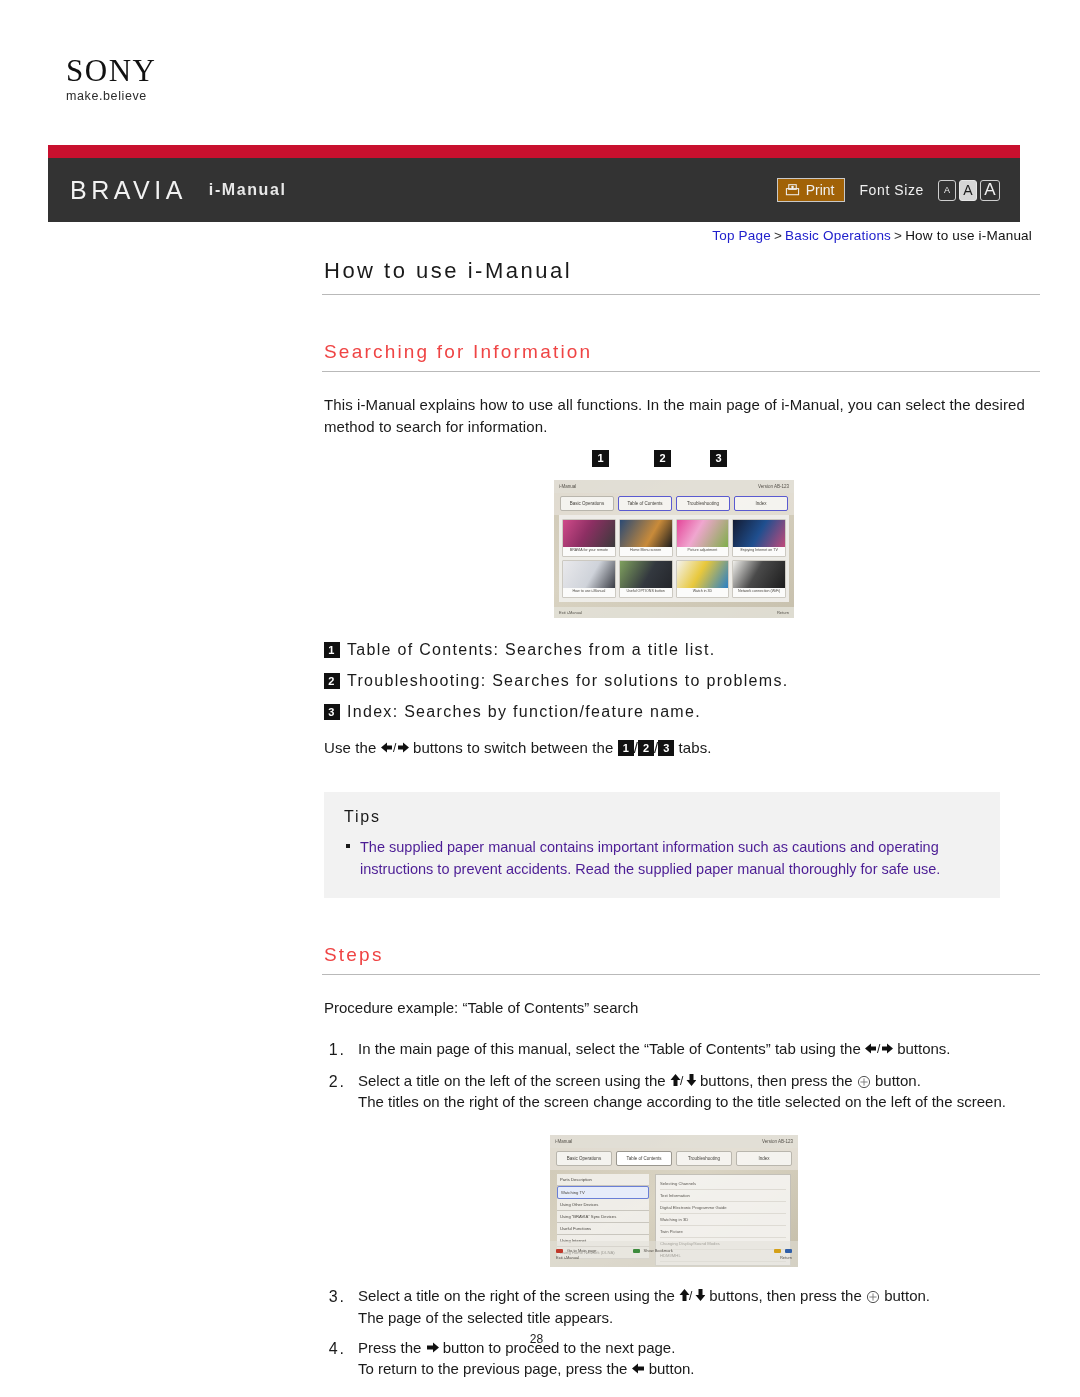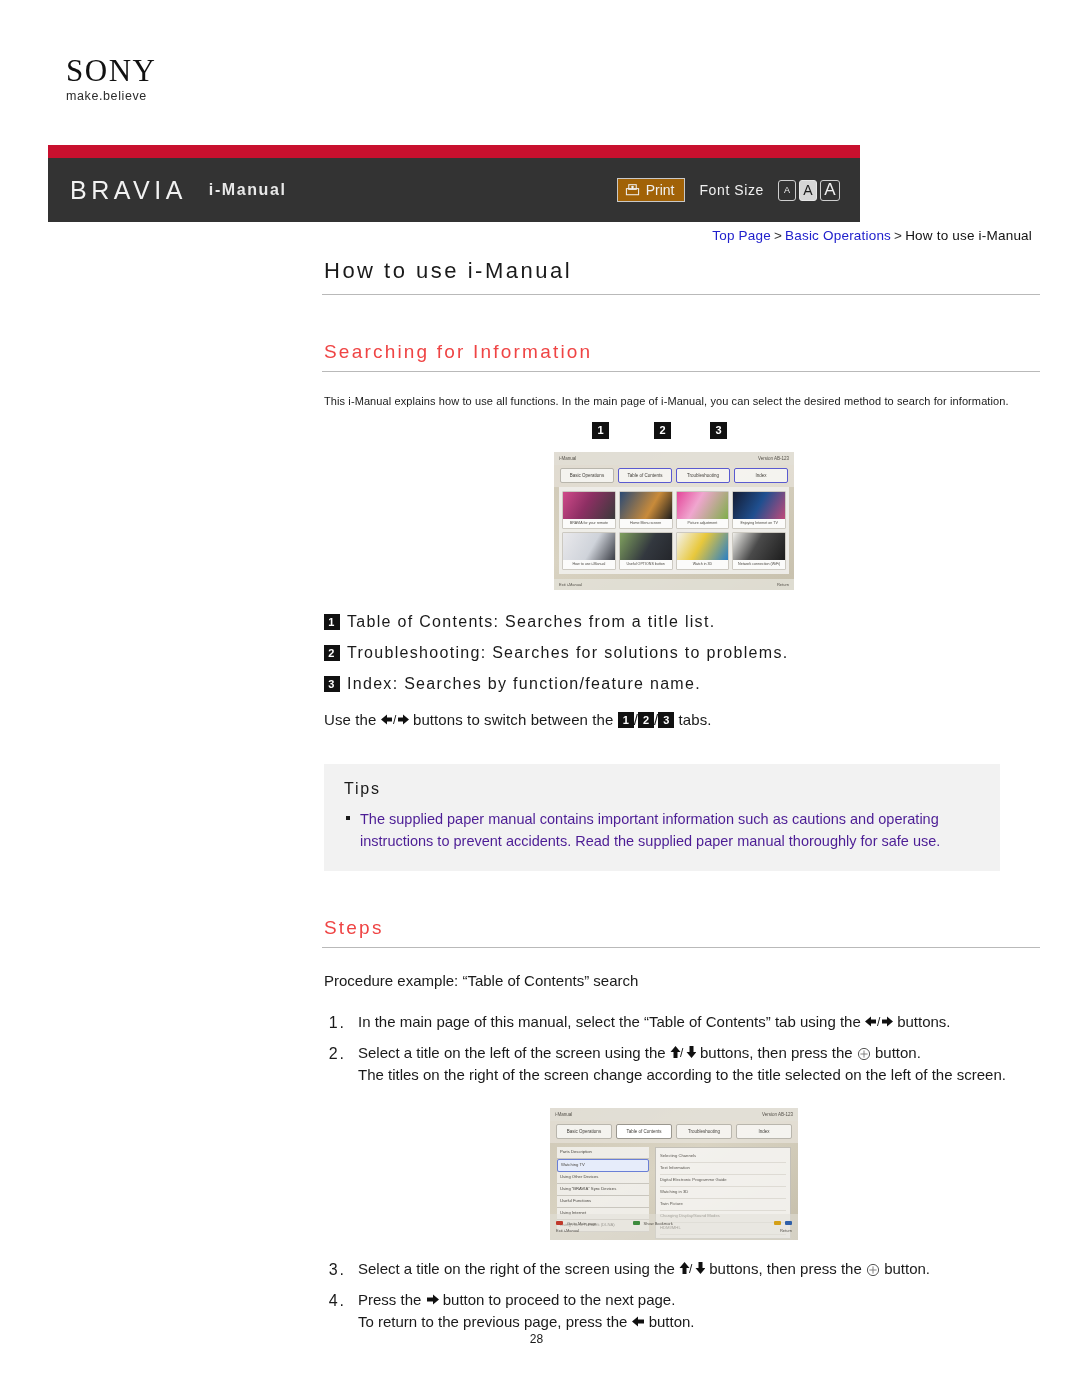--- a/index.html
+++ b/index.html
@@ -38,21 +38,21 @@
     color: #2b2b2b;
     margin-top: 4px;
     line-height: 1;
   }
 
   
   .header-bar {
     position: absolute;
     left: 48px;
     top: 145px;
-    width: 812px;
+    width: 972px;
     height: 77px;
     background: #333333;
   }
   .header-stripe {
     position: absolute;
     left: 0;
     top: 0;
     width: 100%;
     height: 13px;
     background: #c8102e;
@@ -161,21 +161,21 @@
   h2.section-title {
     font-size: 19px;
     font-weight: normal;
     letter-spacing: 2.2px;
     color: #ef4444;
     margin: 46px 0 0 0;
     padding: 0 0 8px 2px;
     border-bottom: 1px solid #b9b9b9;
   }
   p.body-text {
-    font-size: 11px;
+    font-size: 15px;
     line-height: 1.45;
     color: #1a1a1a;
     margin: 22px 0 0 2px;
     letter-spacing: 0.1px;
   }
 
   
   .badge {
     display: inline-block;
     background: #111111;
@@ -654,20 +654,21 @@
       <div class="step-num">3.</div>
       <div class="step-body">
         <span>Select a title on the right of the screen using the </span><svg class="arrow" width="26" height="13" viewBox="0 0 26 13">
             <polygon points="5.5,0 10.5,6 7.5,6 7.5,12 3.5,12 3.5,6 0.5,6" fill="#111"></polygon>
             <text x="10" y="11" font-size="12" fill="#111" font-family="Liberation Sans, sans-serif">/</text>
             <polygon points="21.5,12 26.5,6 23.5,6 23.5,0 19.5,0 19.5,6 16.5,6" fill="#111"></polygon>
           </svg><span> buttons, then press the </span><svg class="enter-icon" width="14" height="14" viewBox="0 0 14 14">
             <circle cx="7" cy="7" r="5.6" fill="none" stroke="#555" stroke-width="1"></circle>
             <path d="M7 3.4 L7 10.6 M3.4 7 L10.6 7" stroke="#777" stroke-width="0.9"></path>
           </svg><span> button.</span>
+        <div>The page of the selected title appears.</div>
       </div>
     </div>
 
     <div class="step-row">
       <div class="step-num">4.</div>
       <div class="step-body">
         <span>Press the </span><svg class="arrow" width="13" height="13" viewBox="0 0 13 13">
             <polygon points="13,6.5 7,1.5 7,4.5 1,4.5 1,8.5 7,8.5 7,11.5" fill="#111"></polygon>
           </svg><span> button to proceed to the next page.</span>
         <div>

